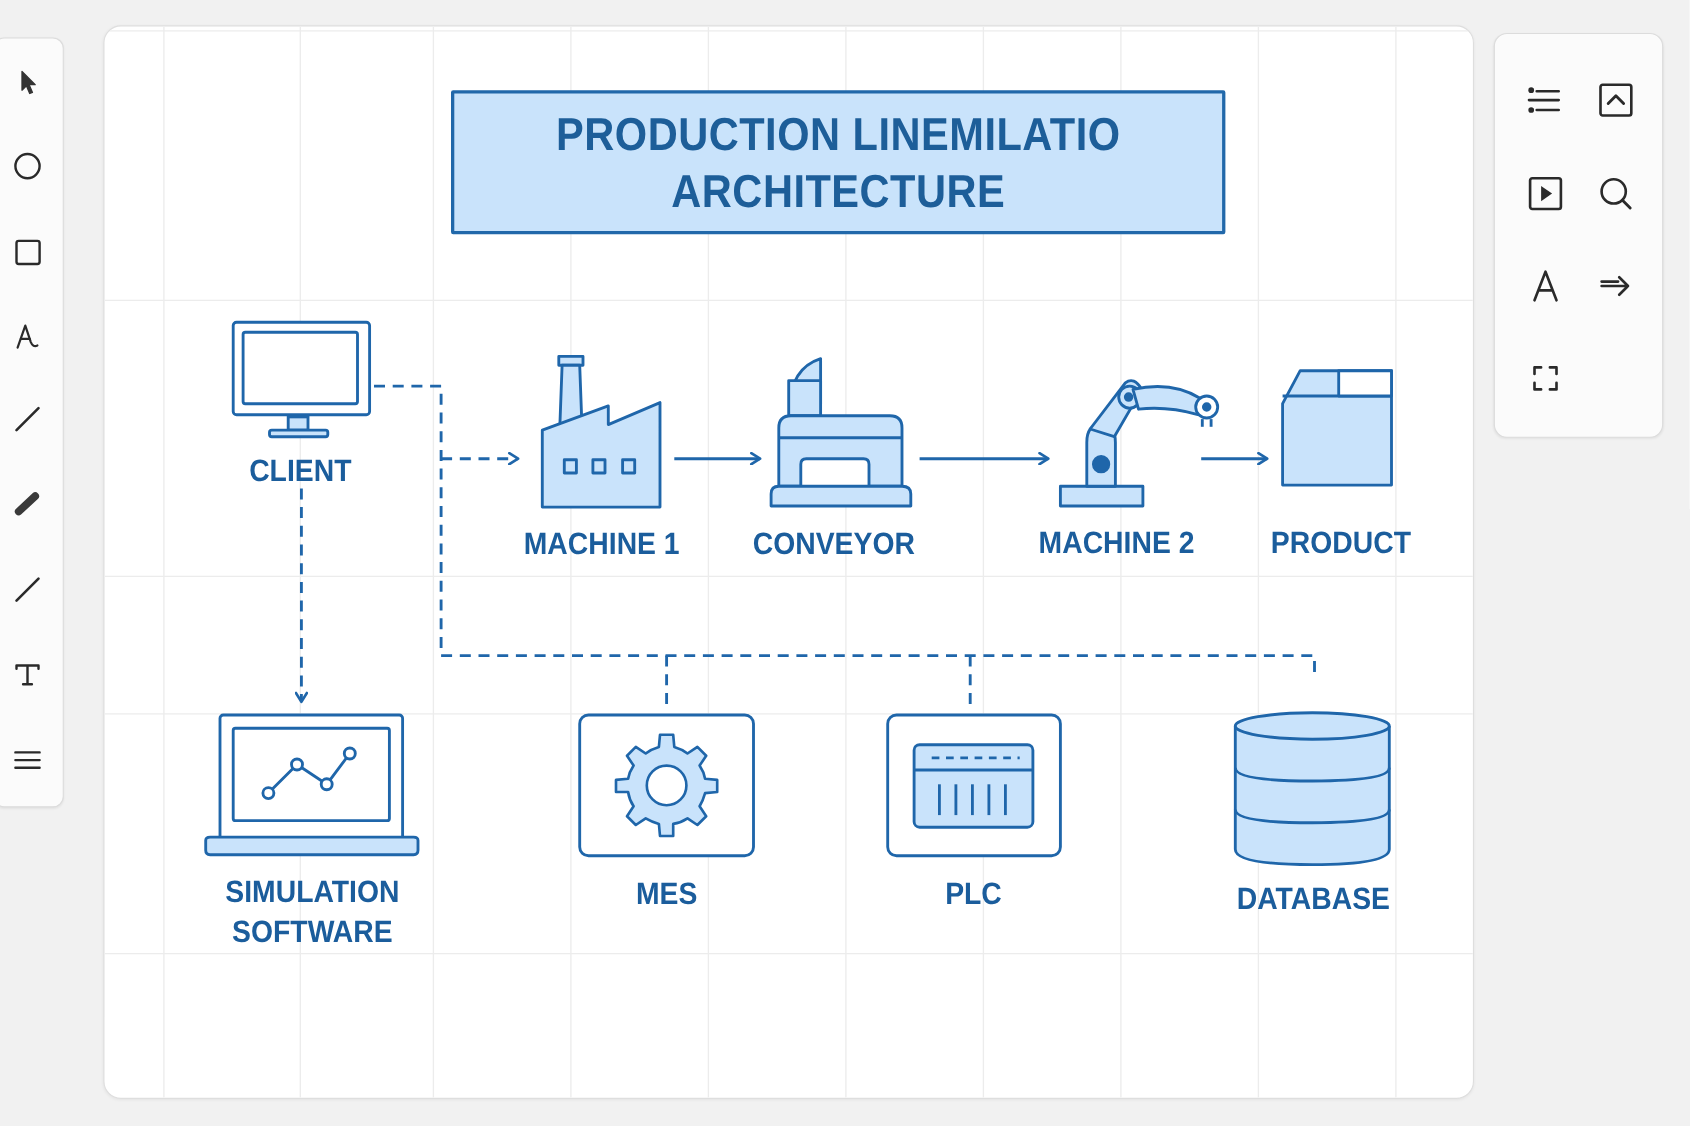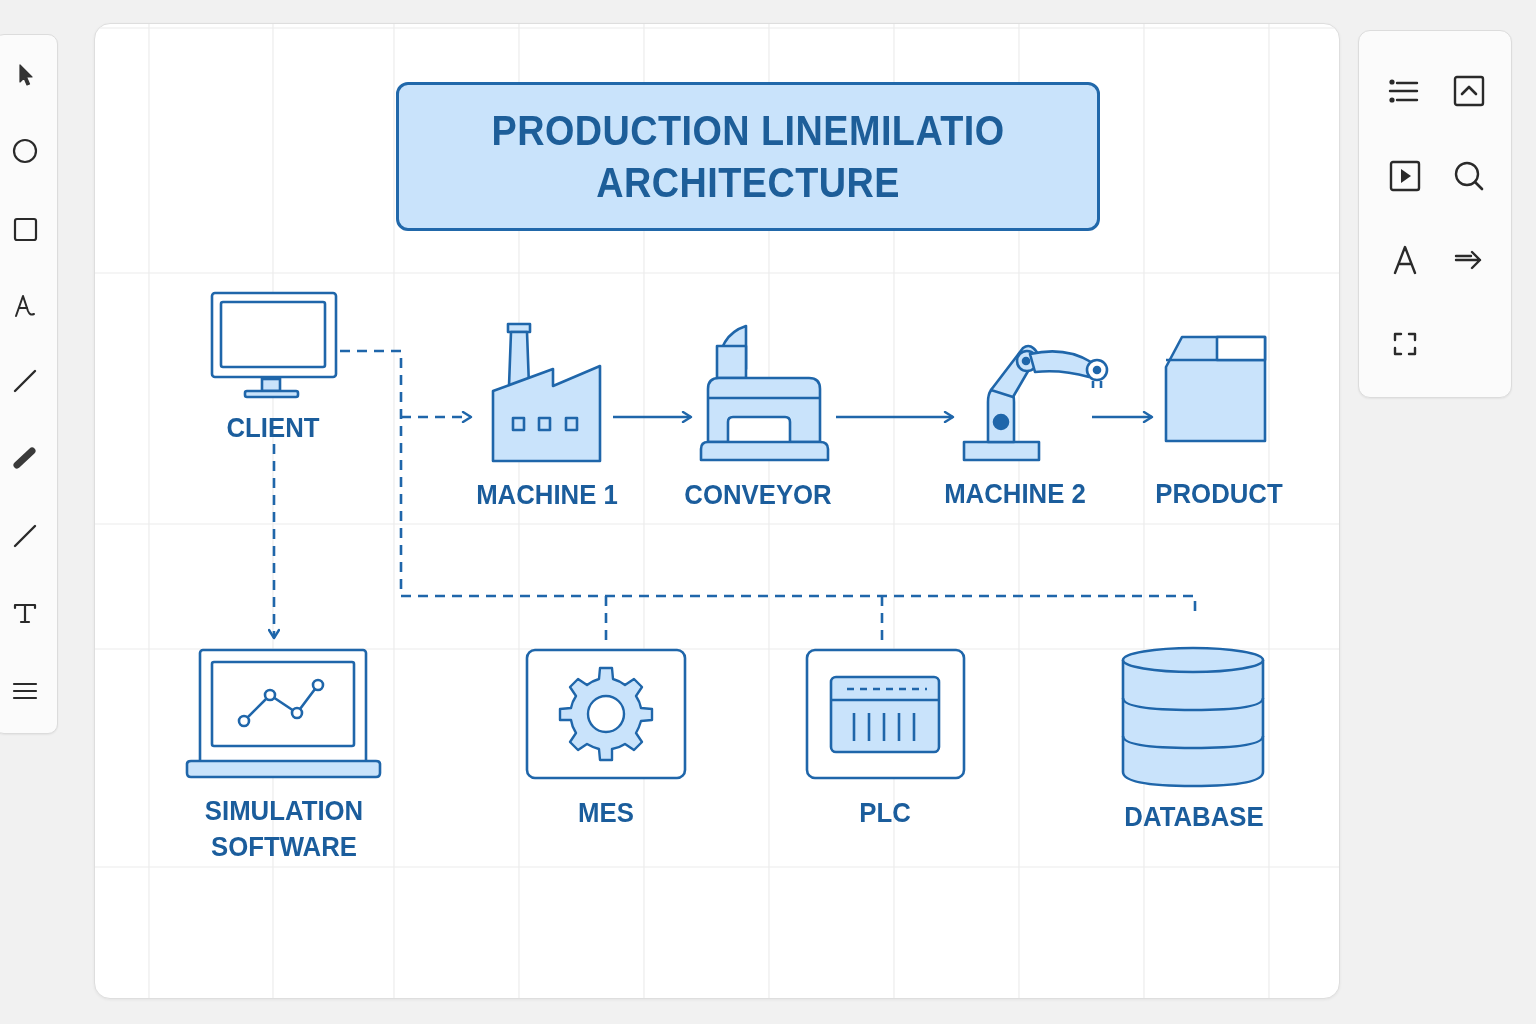--- a/index.html
+++ b/index.html
@@ -30,22 +30,22 @@
   .rtool svg { width:36px; height:36px; }
   .canvas {
     position:absolute; left:94px; top:23px; width:1244px; height:974px;
     background-color:#ffffff;
     border:1px solid #dedede; border-radius:16px; overflow:hidden;
     box-shadow:0 1px 3px rgba(0,0,0,0.06);
   }
   .grid { position:absolute; left:0; top:0; }
   .diagram { position:absolute; left:0; top:0; }
   .title-box {
-    position:absolute; left:301px; top:58px; width:704px; height:149px;
-    background:#c9e3fb; border:3px solid #2168aa; border-radius:12px;
+    position:absolute; left:315px; top:58px; width:704px; height:131px;
+    background:#c9e3fb; border:3px solid #2168aa; border-radius:2px;
     display:flex; align-items:center; justify-content:center; box-sizing:border-box;
   }
   .title-text {
     color:#1d5e99; font-weight:bold; font-size:42px; line-height:52px;
     text-align:center; letter-spacing:0.5px;
     font-family:"Liberation Sans", sans-serif;
     transform:scaleX(0.9);
   }
   .node-label {
     position:absolute; color:#1b5d9c; font-weight:bold; font-size:28px;

